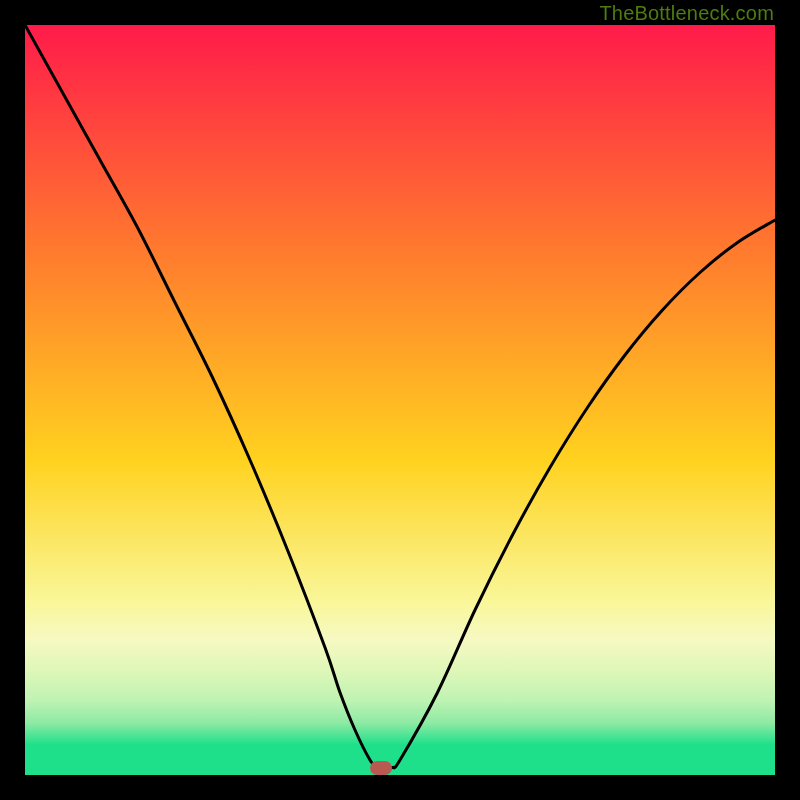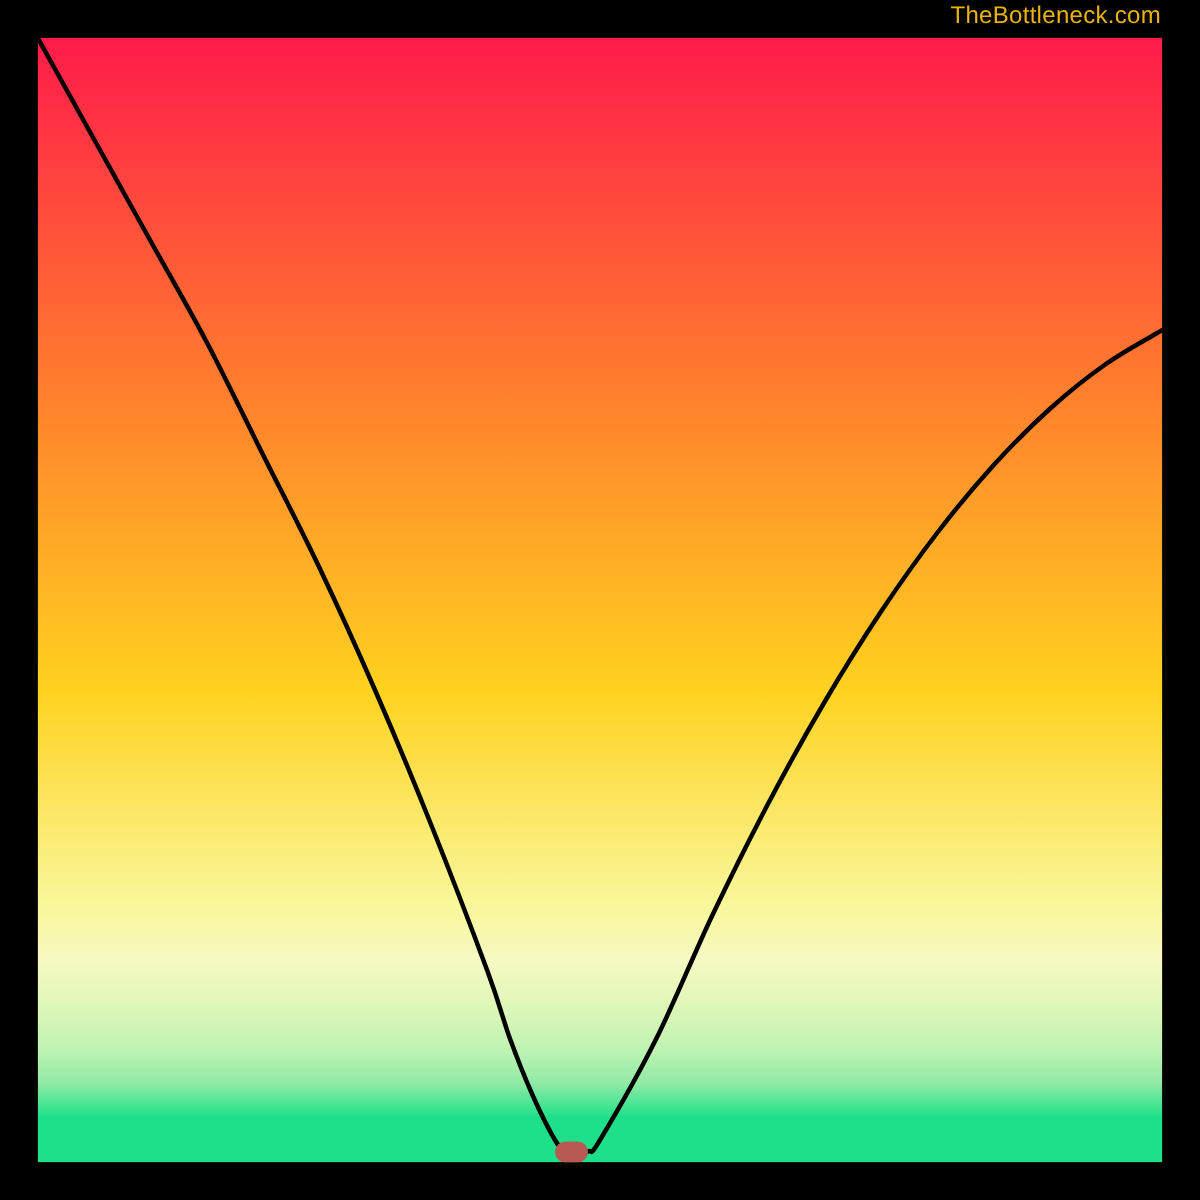--- a/index.html
+++ b/index.html
@@ -27,22 +27,22 @@
   }
   .gradient {
     position: absolute;
     left: 0; top: 0;
     width: 100%; height: 100%;
   }
   .watermark {
     position: absolute;
     top: 2px;
     right: 26px;
-    color: #eab308;
-    font-size: 16px;
+    color: #4d7c0f;
+    font-size: 20px;
     font-weight: 500;
     letter-spacing: 0.2px;
   }
   .minpoint {
     position: absolute;
     width: 22px;
     height: 14px;
     border-radius: 7px;
     background: #b85a52;
   }

